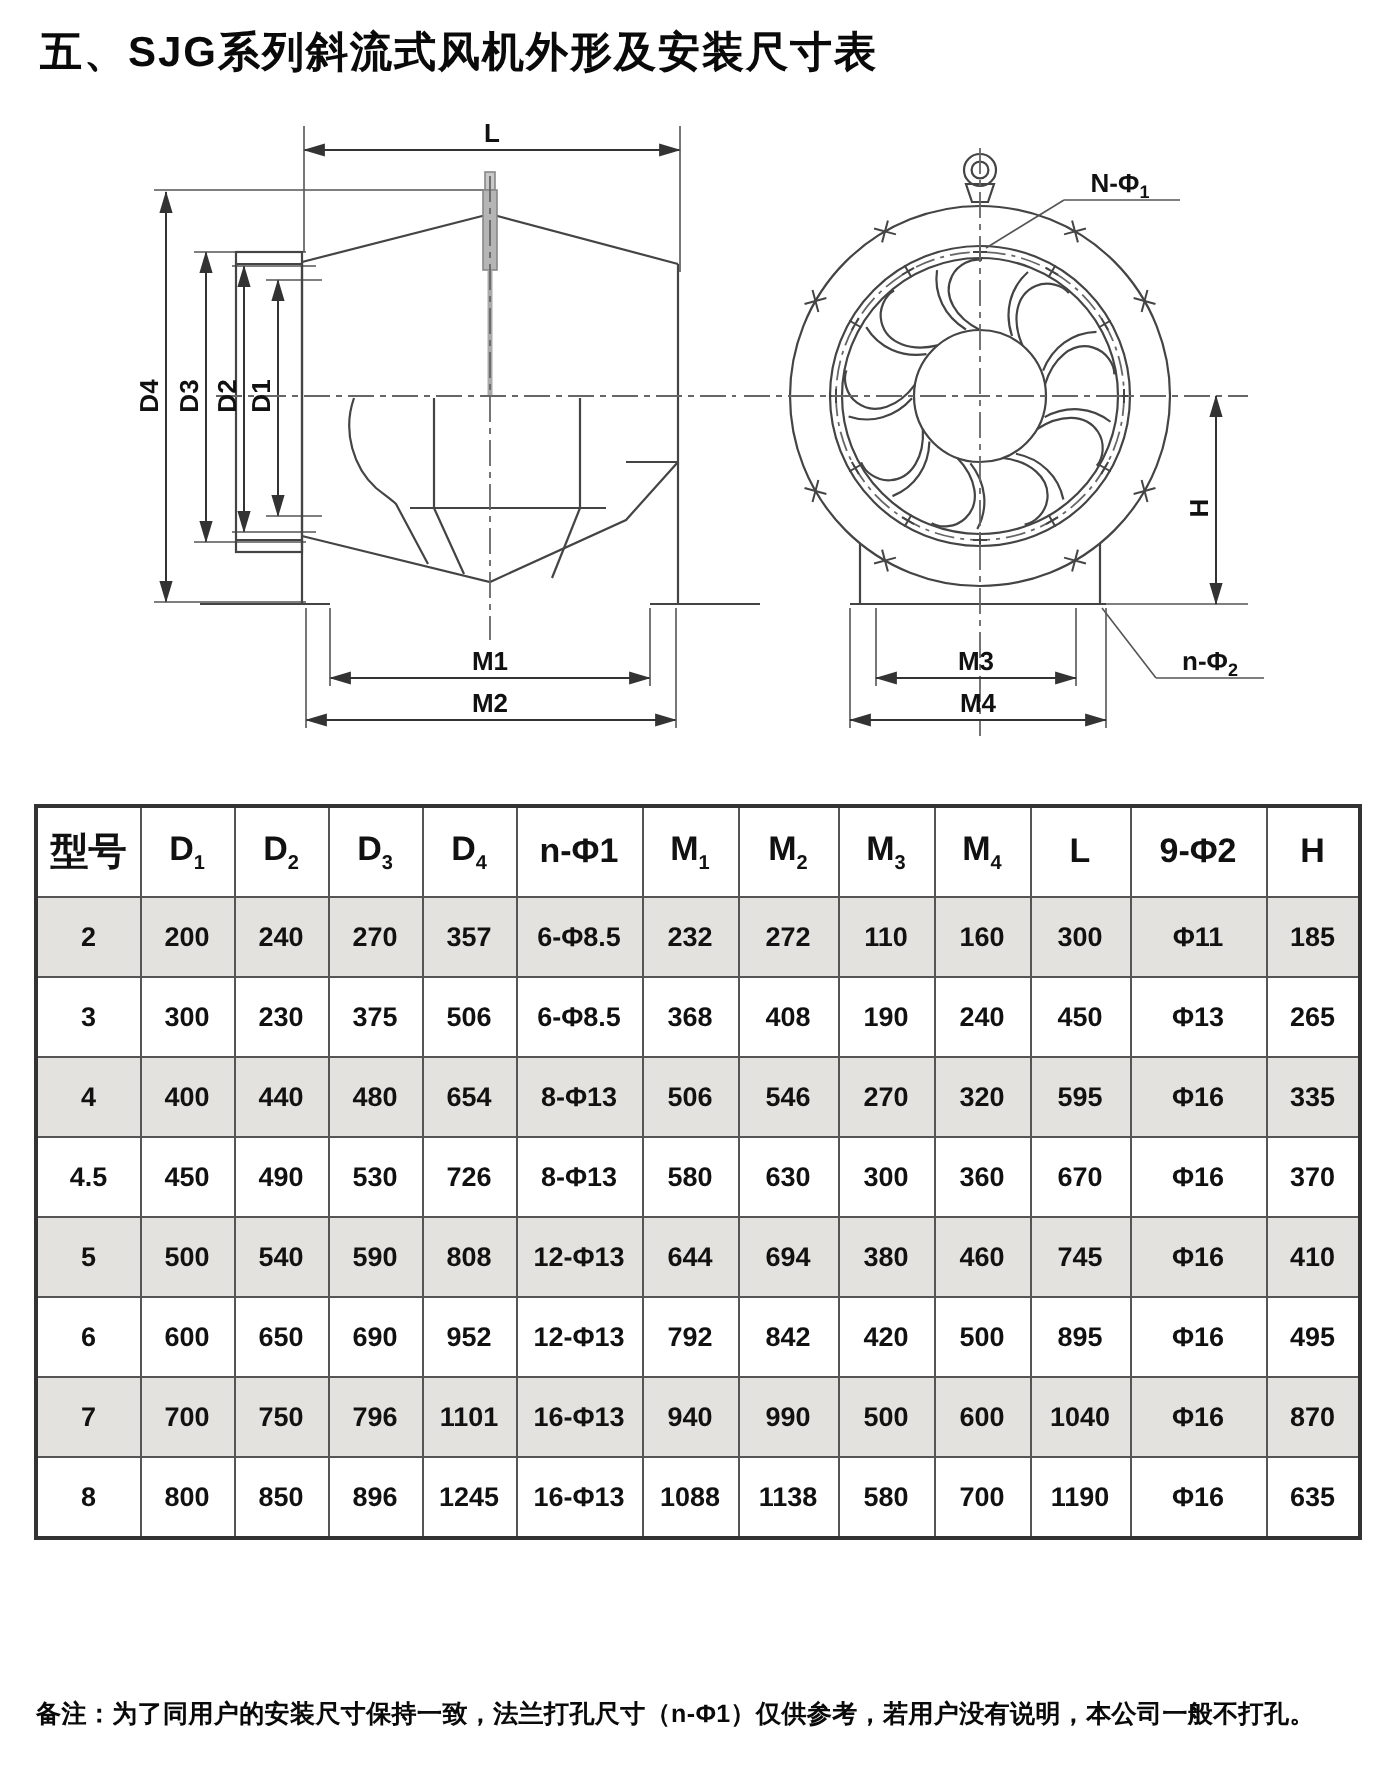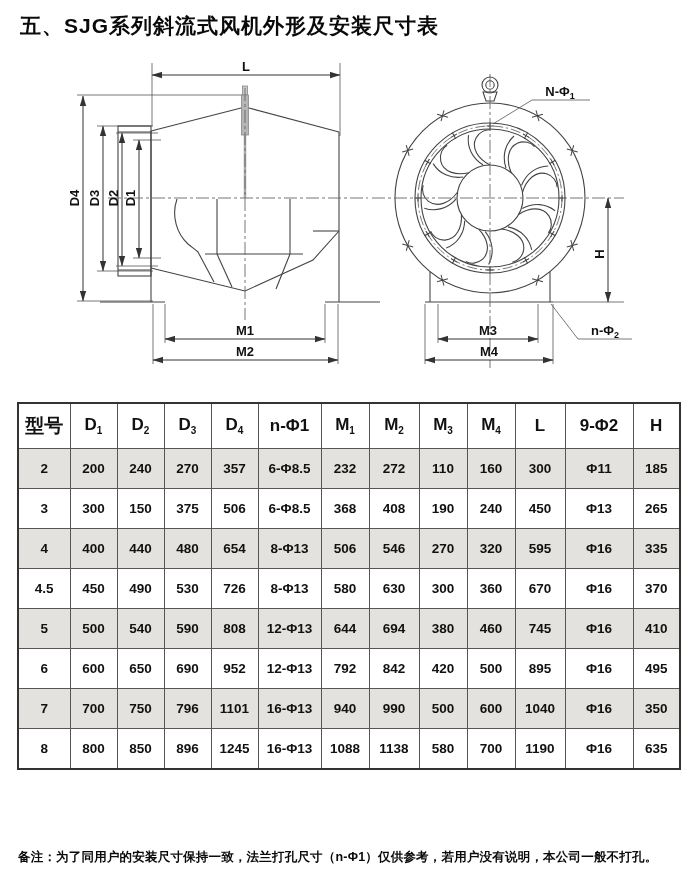--- a/index.html
+++ b/index.html
@@ -289,21 +289,21 @@
         <td>272</td>
         <td>110</td>
         <td>160</td>
         <td>300</td>
         <td>Φ11</td>
         <td>185</td>
       </tr>
       <tr>
         <td>3</td>
         <td>300</td>
-        <td>150</td>
+        <td>230</td>
         <td>375</td>
         <td>506</td>
         <td>6-Φ8.5</td>
         <td>368</td>
         <td>408</td>
         <td>190</td>
         <td>240</td>
         <td>450</td>
         <td>Φ13</td>
         <td>265</td>
@@ -374,21 +374,21 @@
         <td>750</td>
         <td>796</td>
         <td>1101</td>
         <td>16-Φ13</td>
         <td>940</td>
         <td>990</td>
         <td>500</td>
         <td>600</td>
         <td>1040</td>
         <td>Φ16</td>
-        <td>350</td>
+        <td>870</td>
       </tr>
       <tr>
         <td>8</td>
         <td>800</td>
         <td>850</td>
         <td>896</td>
         <td>1245</td>
         <td>16-Φ13</td>
         <td>1088</td>
         <td>1138</td>

